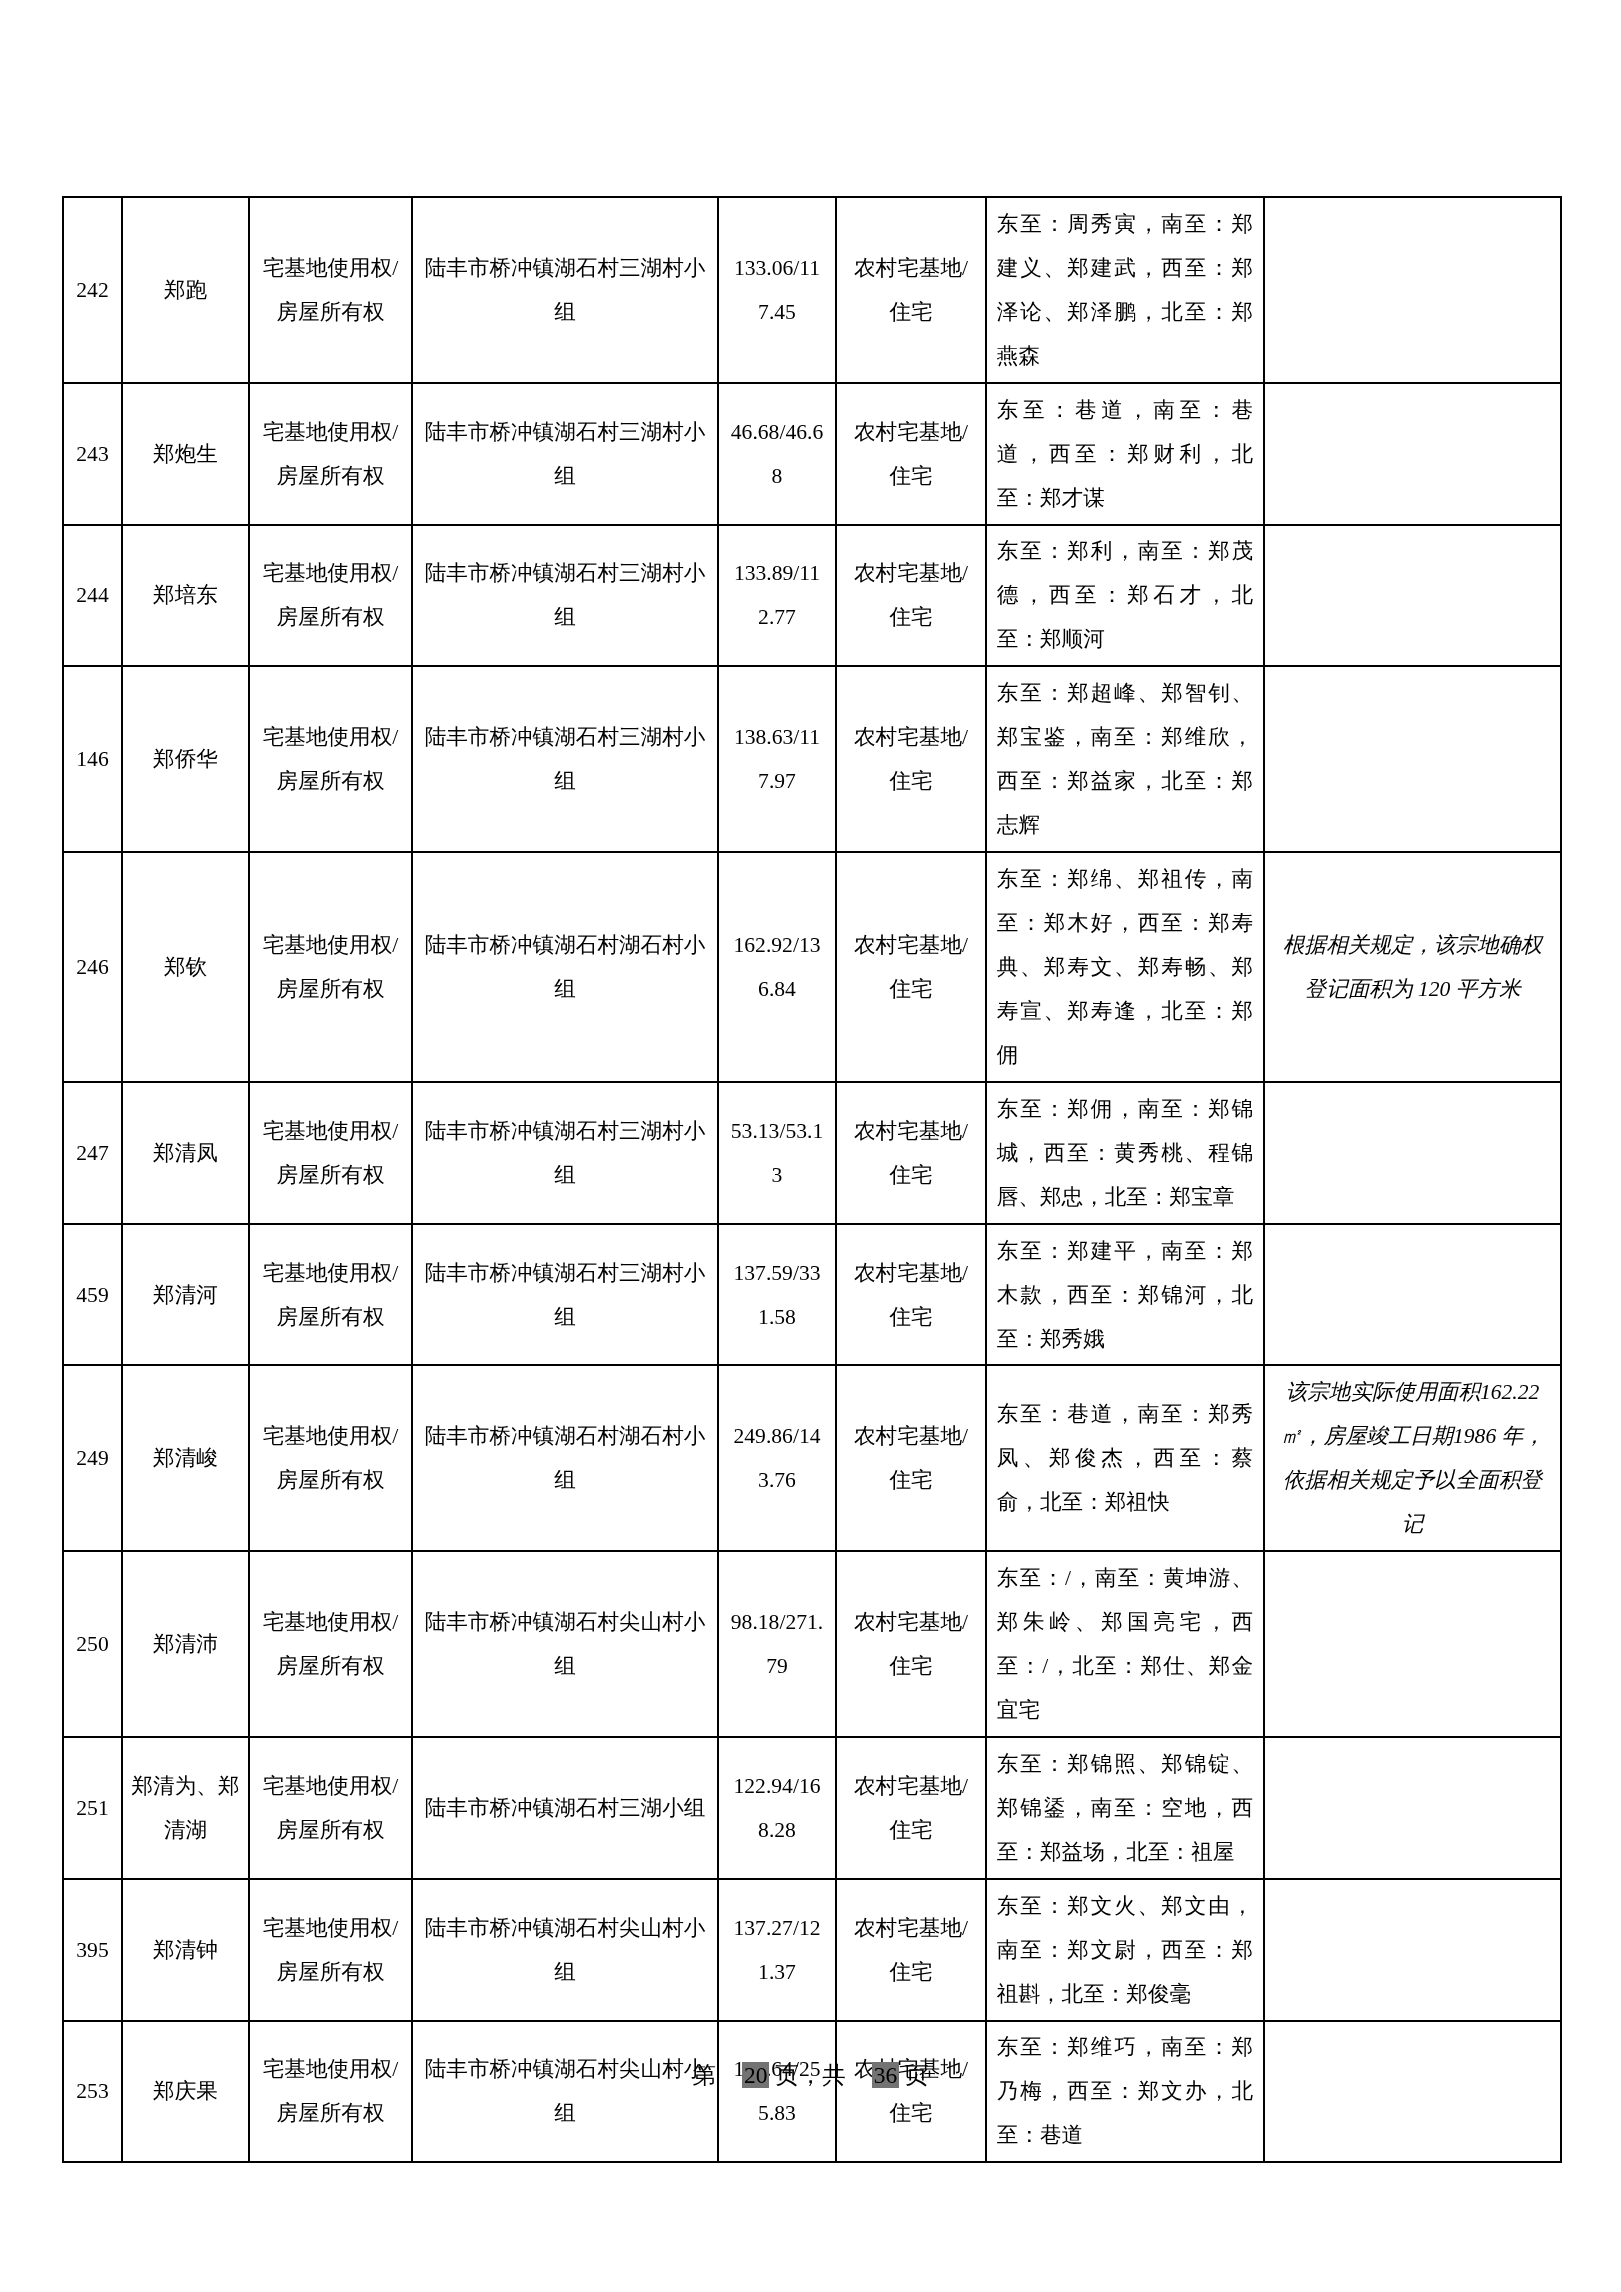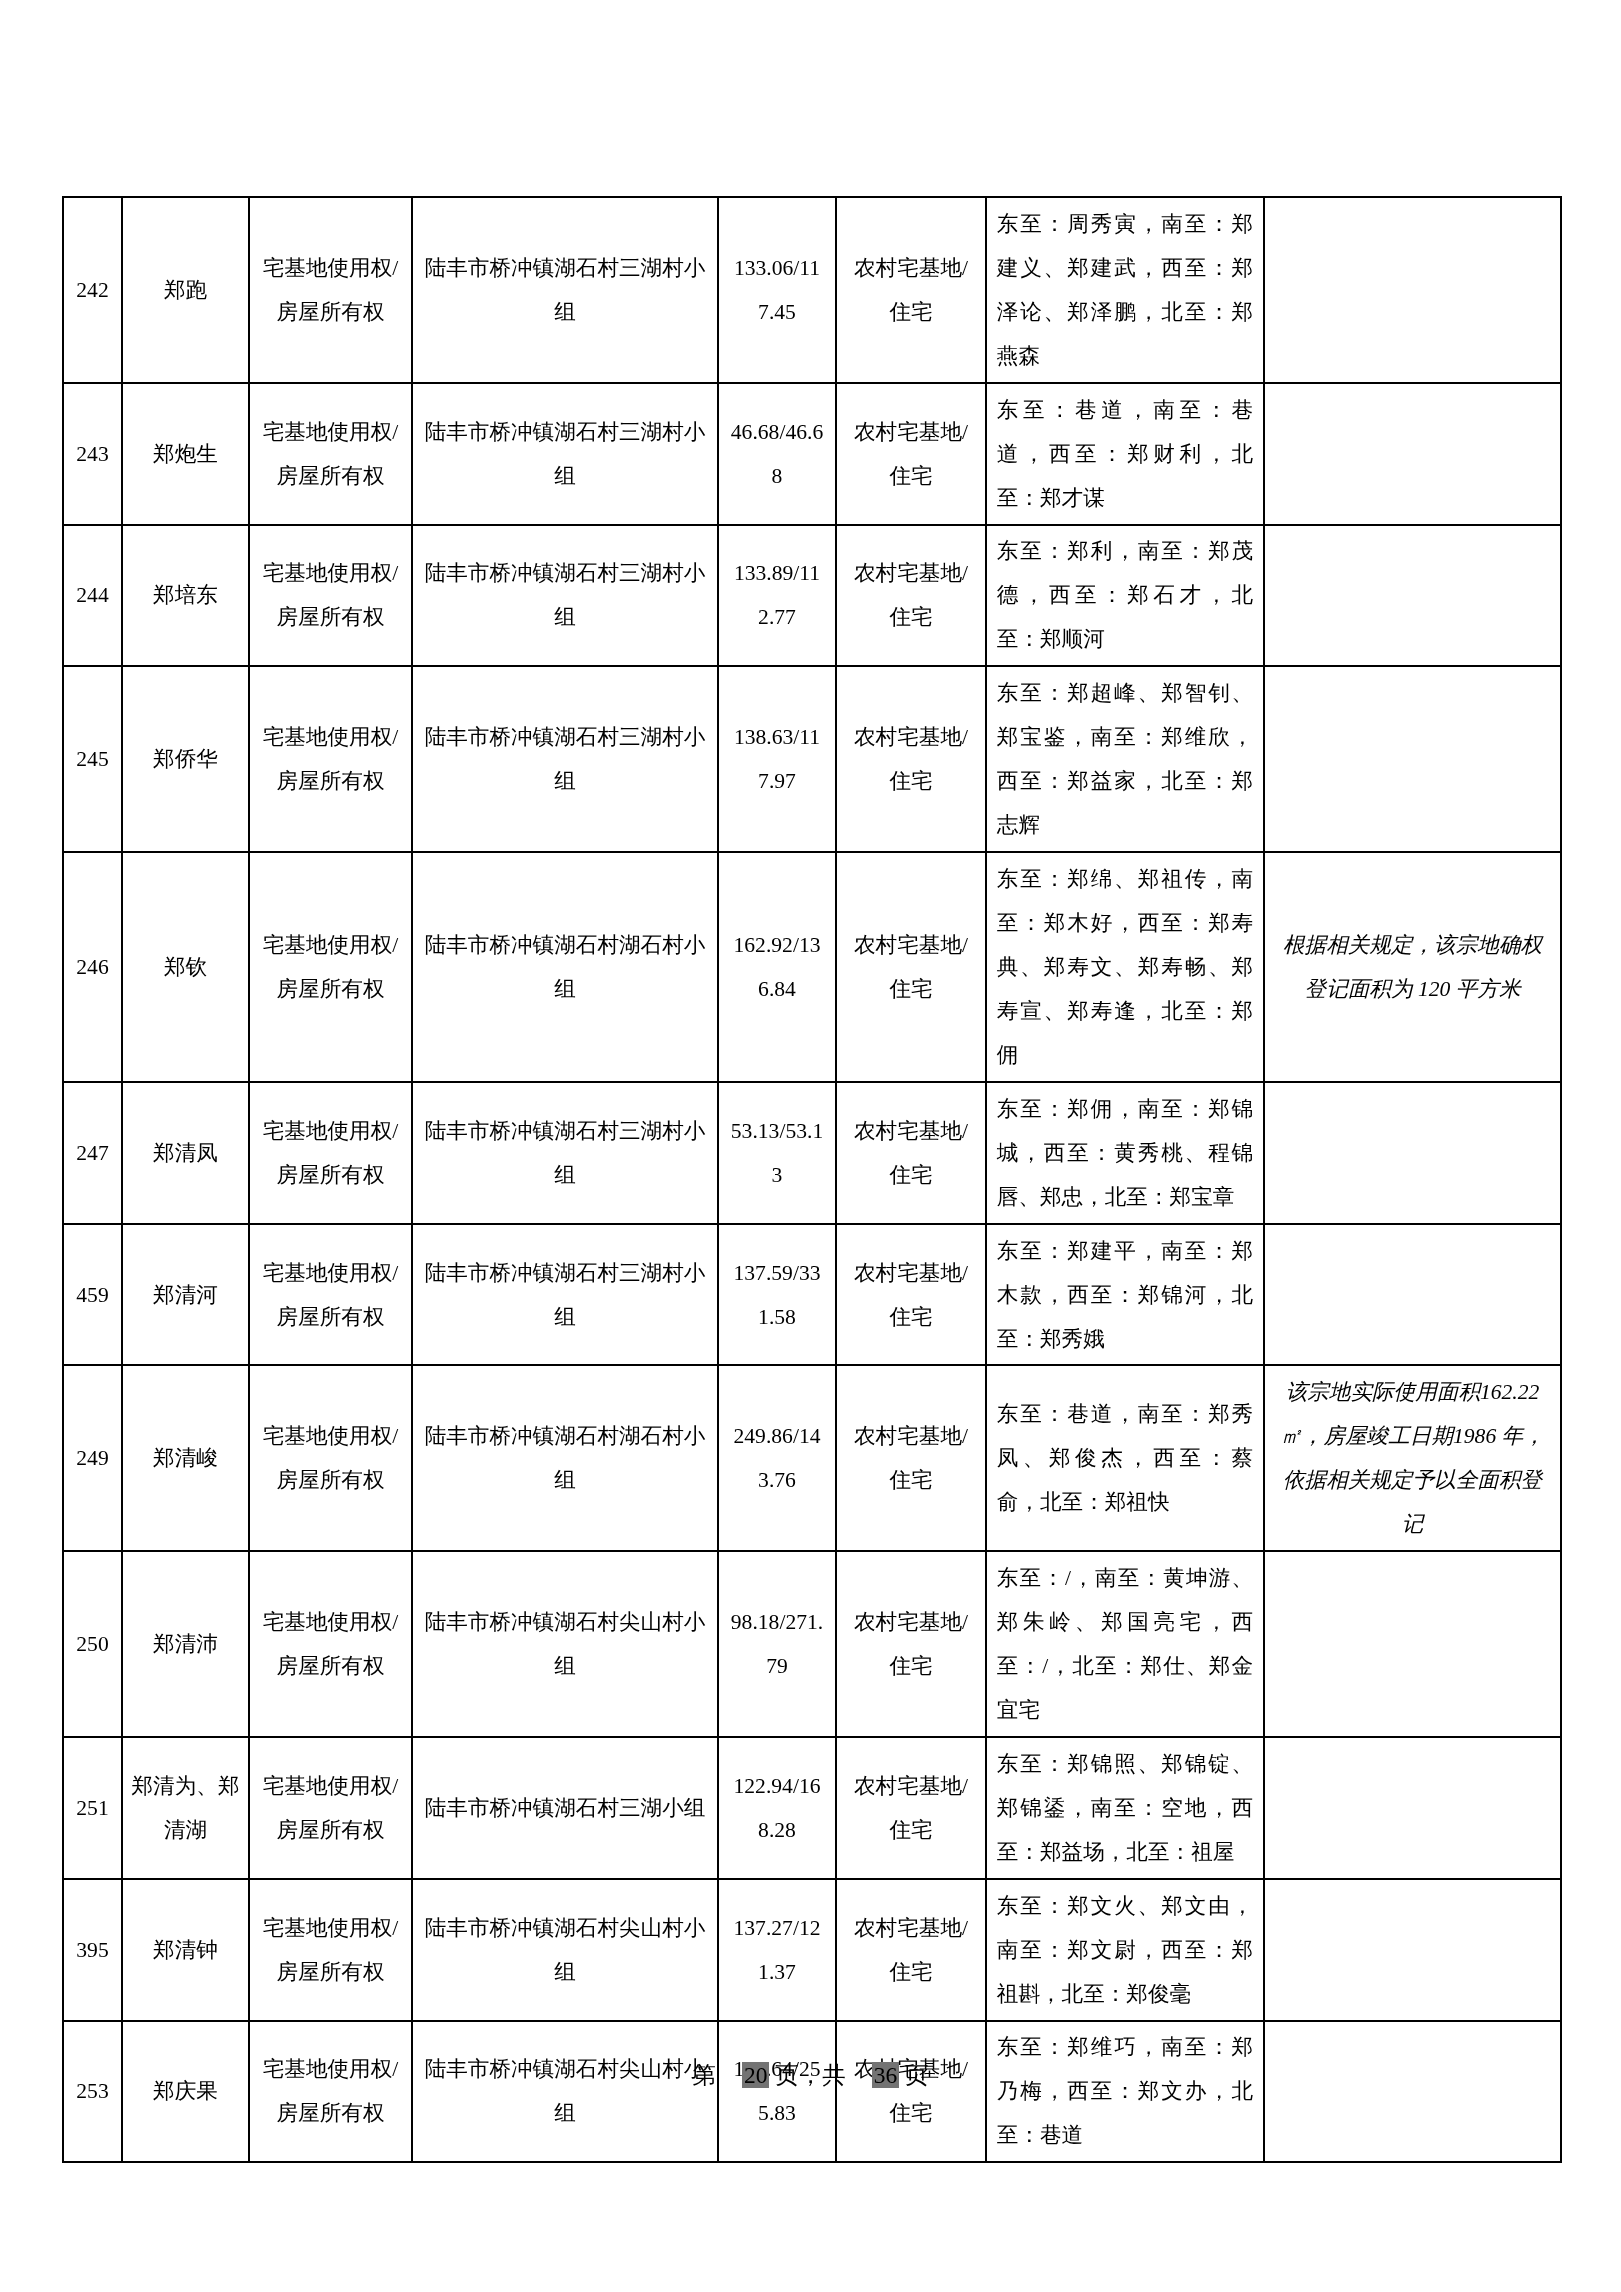--- a/index.html
+++ b/index.html
@@ -109,21 +109,21 @@
     <td class="cell-no">244</td>
     <td class="cell-name">郑培东</td>
     <td class="cell-right">宅基地使用权/房屋所有权</td>
     <td class="cell-loc">陆丰市桥冲镇湖石村三湖村小组</td>
     <td class="cell-area">133.89/112.77</td>
     <td class="cell-use">农村宅基地/住宅</td>
     <td class="cell-boundary">东至：郑利，南至：郑茂德，西至：郑石才，北至：郑顺河</td>
     <td class="cell-remark"></td>
   </tr>
       <tr>
-    <td class="cell-no">245</td>
+    <td class="cell-no">146</td>
     <td class="cell-name">郑侨华</td>
     <td class="cell-right">宅基地使用权/房屋所有权</td>
     <td class="cell-loc">陆丰市桥冲镇湖石村三湖村小组</td>
     <td class="cell-area">138.63/117.97</td>
     <td class="cell-use">农村宅基地/住宅</td>
     <td class="cell-boundary">东至：郑超峰、郑智钊、郑宝鉴，南至：郑维欣，西至：郑益家，北至：郑志辉</td>
     <td class="cell-remark"></td>
   </tr>
       <tr>
     <td class="cell-no">246</td>

